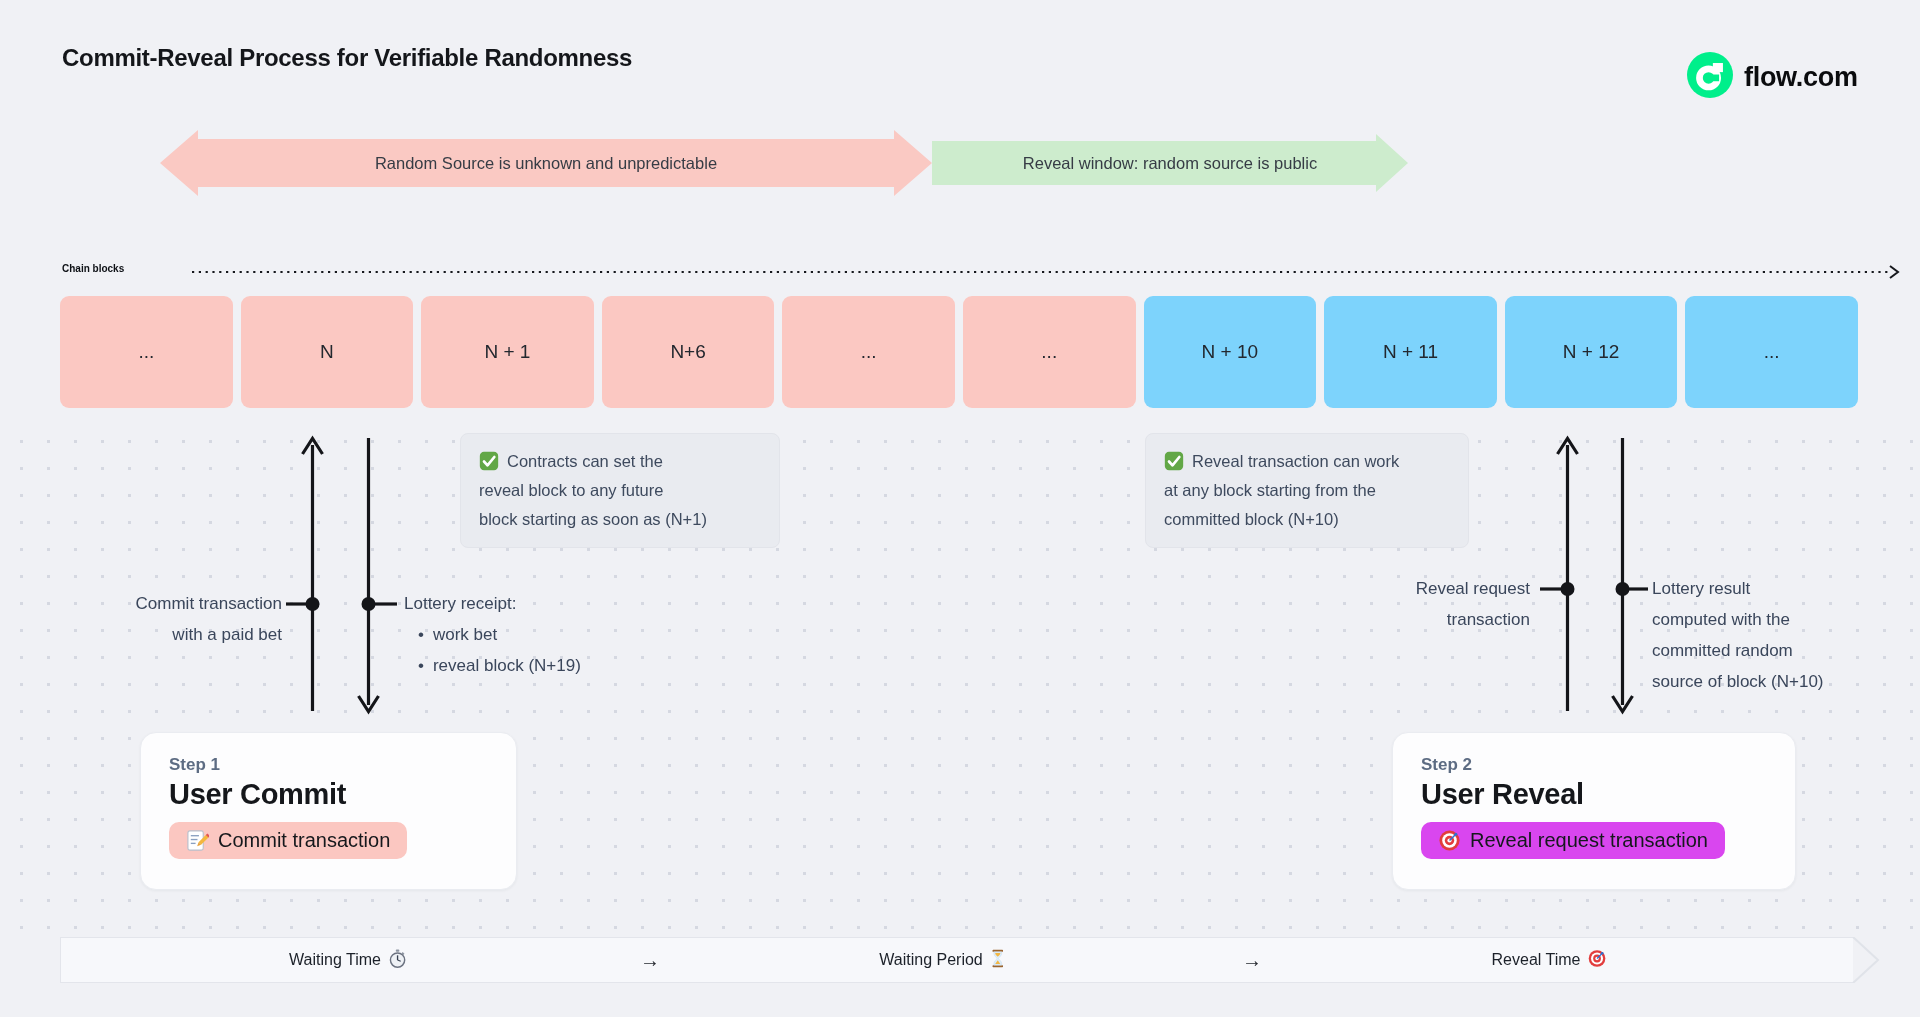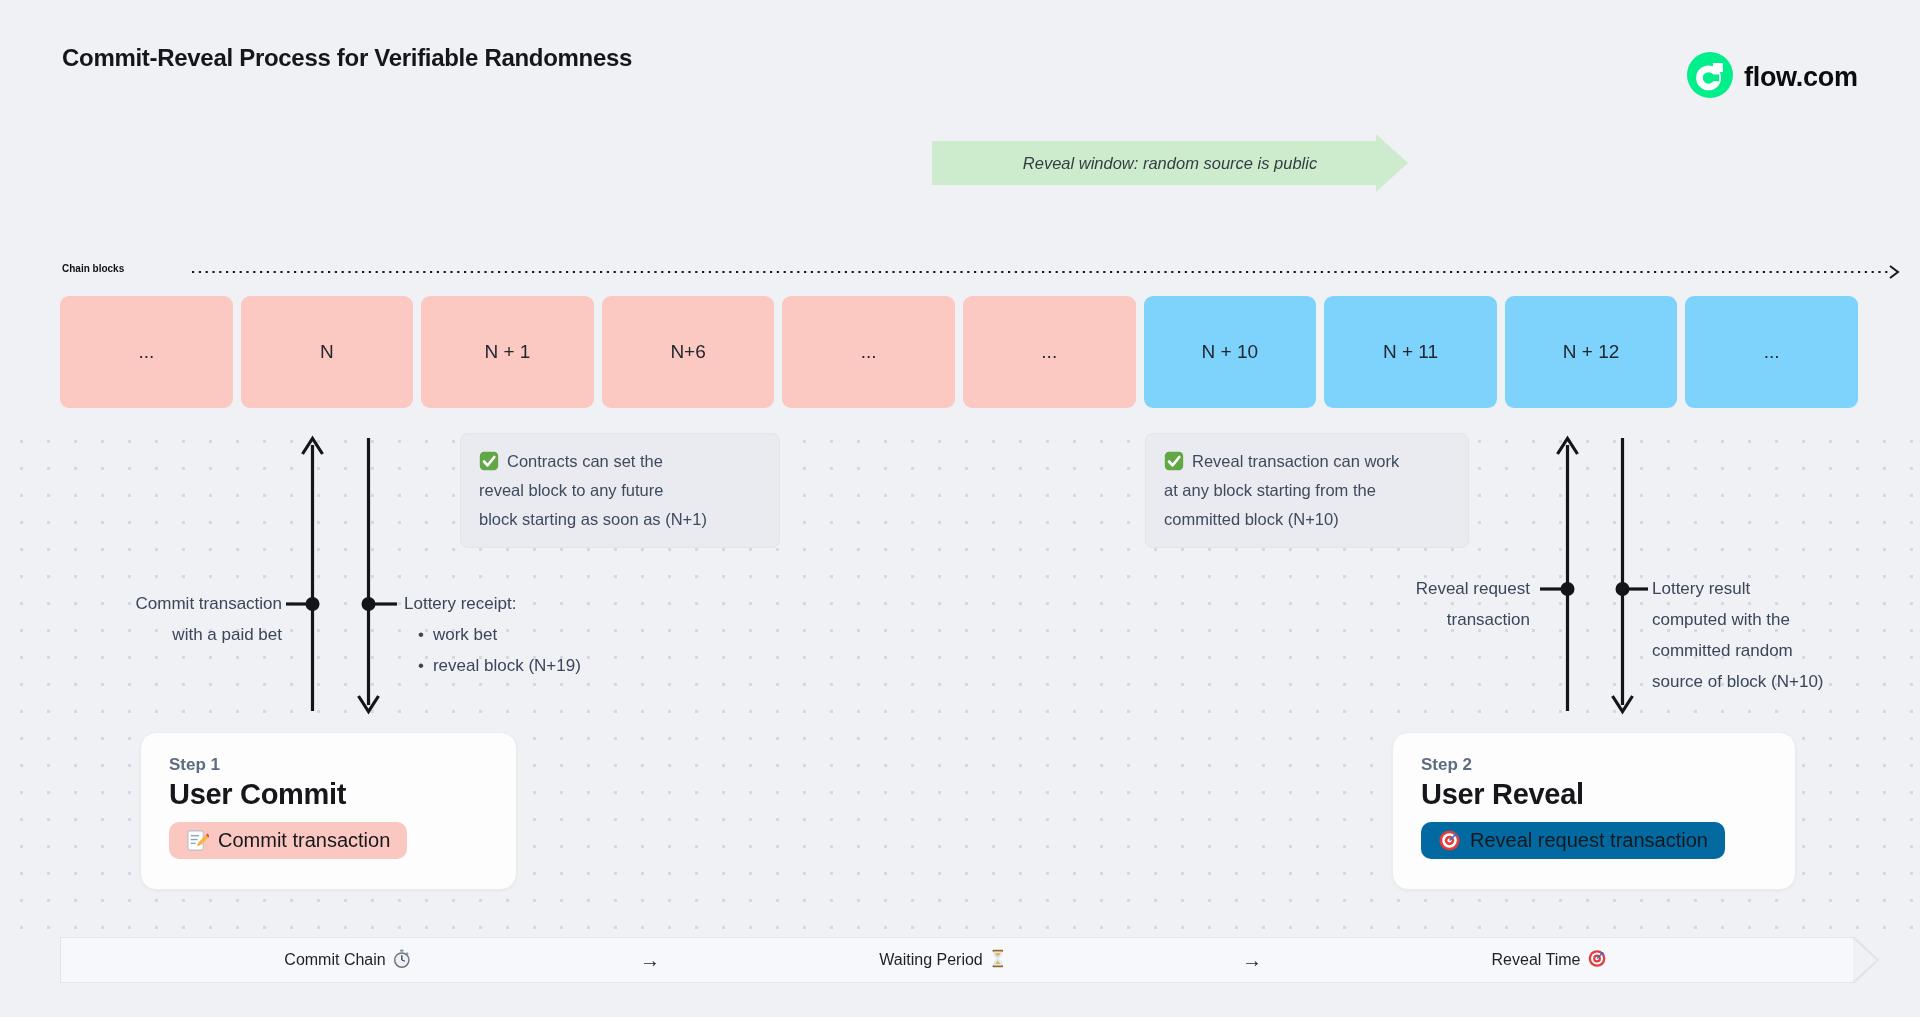--- a/index.html
+++ b/index.html
@@ -15,21 +15,21 @@
   .title{position:absolute;left:62px;top:44px;font-size:24px;font-weight:600;letter-spacing:-.3px;color:#14161a;}
   .logo{position:absolute;left:1687px;top:52px;display:flex;align-items:center;gap:11px;}
   .logo-text{font-size:27px;font-weight:700;color:#0b0c0e;letter-spacing:-.3px;}
 
   
   .phase{position:absolute;display:flex;align-items:center;justify-content:center;
          font-size:16.5px;color:#363c45;}
   .phase-pink{left:160px;top:130px;width:772px;height:66px;background:#fac9c3;
     clip-path:polygon(0 50%,38px 0,38px 9px,calc(100% - 38px) 9px,calc(100% - 38px) 0,100% 50%,calc(100% - 38px) 100%,calc(100% - 38px) calc(100% - 9px),38px calc(100% - 9px),38px 100%);}
   .phase-green{left:932px;top:134px;width:476px;height:58px;background:#cdeccd;
-    clip-path:polygon(0 7px,calc(100% - 32px) 7px,calc(100% - 32px) 0,100% 50%,calc(100% - 32px) 100%,calc(100% - 32px) calc(100% - 7px),0 calc(100% - 7px));font-style:italic;}
+    clip-path:polygon(0 7px,calc(100% - 32px) 7px,calc(100% - 32px) 0,100% 50%,calc(100% - 32px) 100%,calc(100% - 32px) calc(100% - 7px),0 calc(100% - 7px));}
 
   
   .chain-label{position:absolute;left:62px;top:263px;font-size:10px;font-weight:700;color:#0d1015;}
   .chain-line{position:absolute;left:192px;top:264px;}
   .blocks{position:absolute;left:60px;top:296px;width:1798px;display:flex;gap:8px;}
   .block{flex:1;height:112px;border-radius:9px;display:flex;align-items:center;justify-content:center;
          font-size:19px;color:#23282f;}
   .block.commit{background:#fbc8c2;}
   .block.reveal{background:#7dd3fc;}
 
@@ -52,21 +52,21 @@
   
   .card{position:absolute;background:#fdfdfe;border:1px solid #eaecf1;border-radius:16px;
         box-shadow:0 1px 3px rgba(25,32,48,.05);box-sizing:border-box;padding:22px 28px;}
   .card1{left:140px;top:732px;width:377px;height:158px;}
   .card2{left:1392px;top:732px;width:404px;height:158px;}
   .kicker{font-size:17px;font-weight:700;color:#5d6c83;}
   .card-title{font-size:29px;font-weight:800;color:#15171b;margin-top:3px;letter-spacing:-.3px;}
   .pill{display:inline-flex;align-items:center;gap:9px;margin-top:11px;padding:7px 17px;border-radius:10px;
         font-size:20px;color:#15181c;border:none;cursor:pointer;font-family:inherit;}
   .pill-pink{background:#fbc7c1;}
-  .pill-green{background:#0369a1;}
+  .pill-green{background:#d946ef;}
   .pill svg{display:block;}
 
   
   .timeline{position:absolute;left:60px;top:937px;width:1793px;height:46px;background:#f7f8fb;
             border:1px solid #e3e5eb;border-right:none;box-sizing:border-box;}
   .tl-item{position:absolute;top:937px;height:46px;display:flex;align-items:center;gap:7px;
            transform:translateX(-50%);font-size:16px;color:#1c2129;}
   .tl-arrow{font-size:20px;color:#23272e;}
   .tl-chevron{position:absolute;left:1852px;top:937px;}
 </style>
@@ -84,20 +84,23 @@
       <svg width="46" height="46" viewBox="0 0 48 48">
         <circle cx="24" cy="24" r="24" fill="#00ef8b"></circle>
         <circle cx="22.5" cy="27" r="9.5" fill="none" stroke="#ffffff" stroke-width="7"></circle>
         <rect x="27" y="11.5" width="10.5" height="9.5" fill="#ffffff"></rect>
         <rect x="27" y="23.5" width="6.5" height="7" fill="#00ef8b"></rect>
       </svg>
     </span>
     <span class="logo-text">flow.com</span>
   </div>
 
+  <div class="phase phase-pink">
+    <span>Random Source is unknown and unpredictable</span>
+  </div>
   <div class="phase phase-green">
     <span>Reveal window: random source is public</span>
   </div>
 
   <div class="chain-label">Chain blocks</div>
   <svg class="chain-line" width="1712" height="16">
     <line x1="0" y1="8" x2="1698" y2="8" stroke="#16181d" stroke-width="2.2" stroke-dasharray="2.2 4.6"></line>
     <polyline points="1698,2 1706,8 1698,14" fill="none" stroke="#16181d" stroke-width="2"></polyline>
   </svg>
 
@@ -235,21 +238,21 @@
       <span>Reveal request transaction</span>
     </button>
   </div>
 
   <div class="timeline"></div>
   <svg class="tl-chevron" width="30" height="46">
     <polyline points="1,0 26,23 1,46" fill="none" stroke="#e0e3e9" stroke-width="2"></polyline>
   </svg>
 
   <div class="tl-item" style="left:348px;">
-    <span>Commit Chain</span>
+    <span>Waiting Time</span>
     <span>
       <svg width="19" height="19" viewBox="0 0 24 24">
         <rect x="9.8" y="0.5" width="4.4" height="3" rx="1" fill="#8d95a1"></rect>
         <line x1="17.8" y1="4.6" x2="20" y2="6.8" stroke="#8d95a1" stroke-width="2"></line>
         <circle cx="12" cy="14" r="9" fill="#eef1f5" stroke="#6b7280" stroke-width="1.8"></circle>
         <line x1="12" y1="14" x2="12" y2="8" stroke="#374151" stroke-width="1.7"></line>
         <line x1="12" y1="14" x2="16" y2="15.5" stroke="#374151" stroke-width="1.4"></line>
       </svg>
     </span>
   </div>

